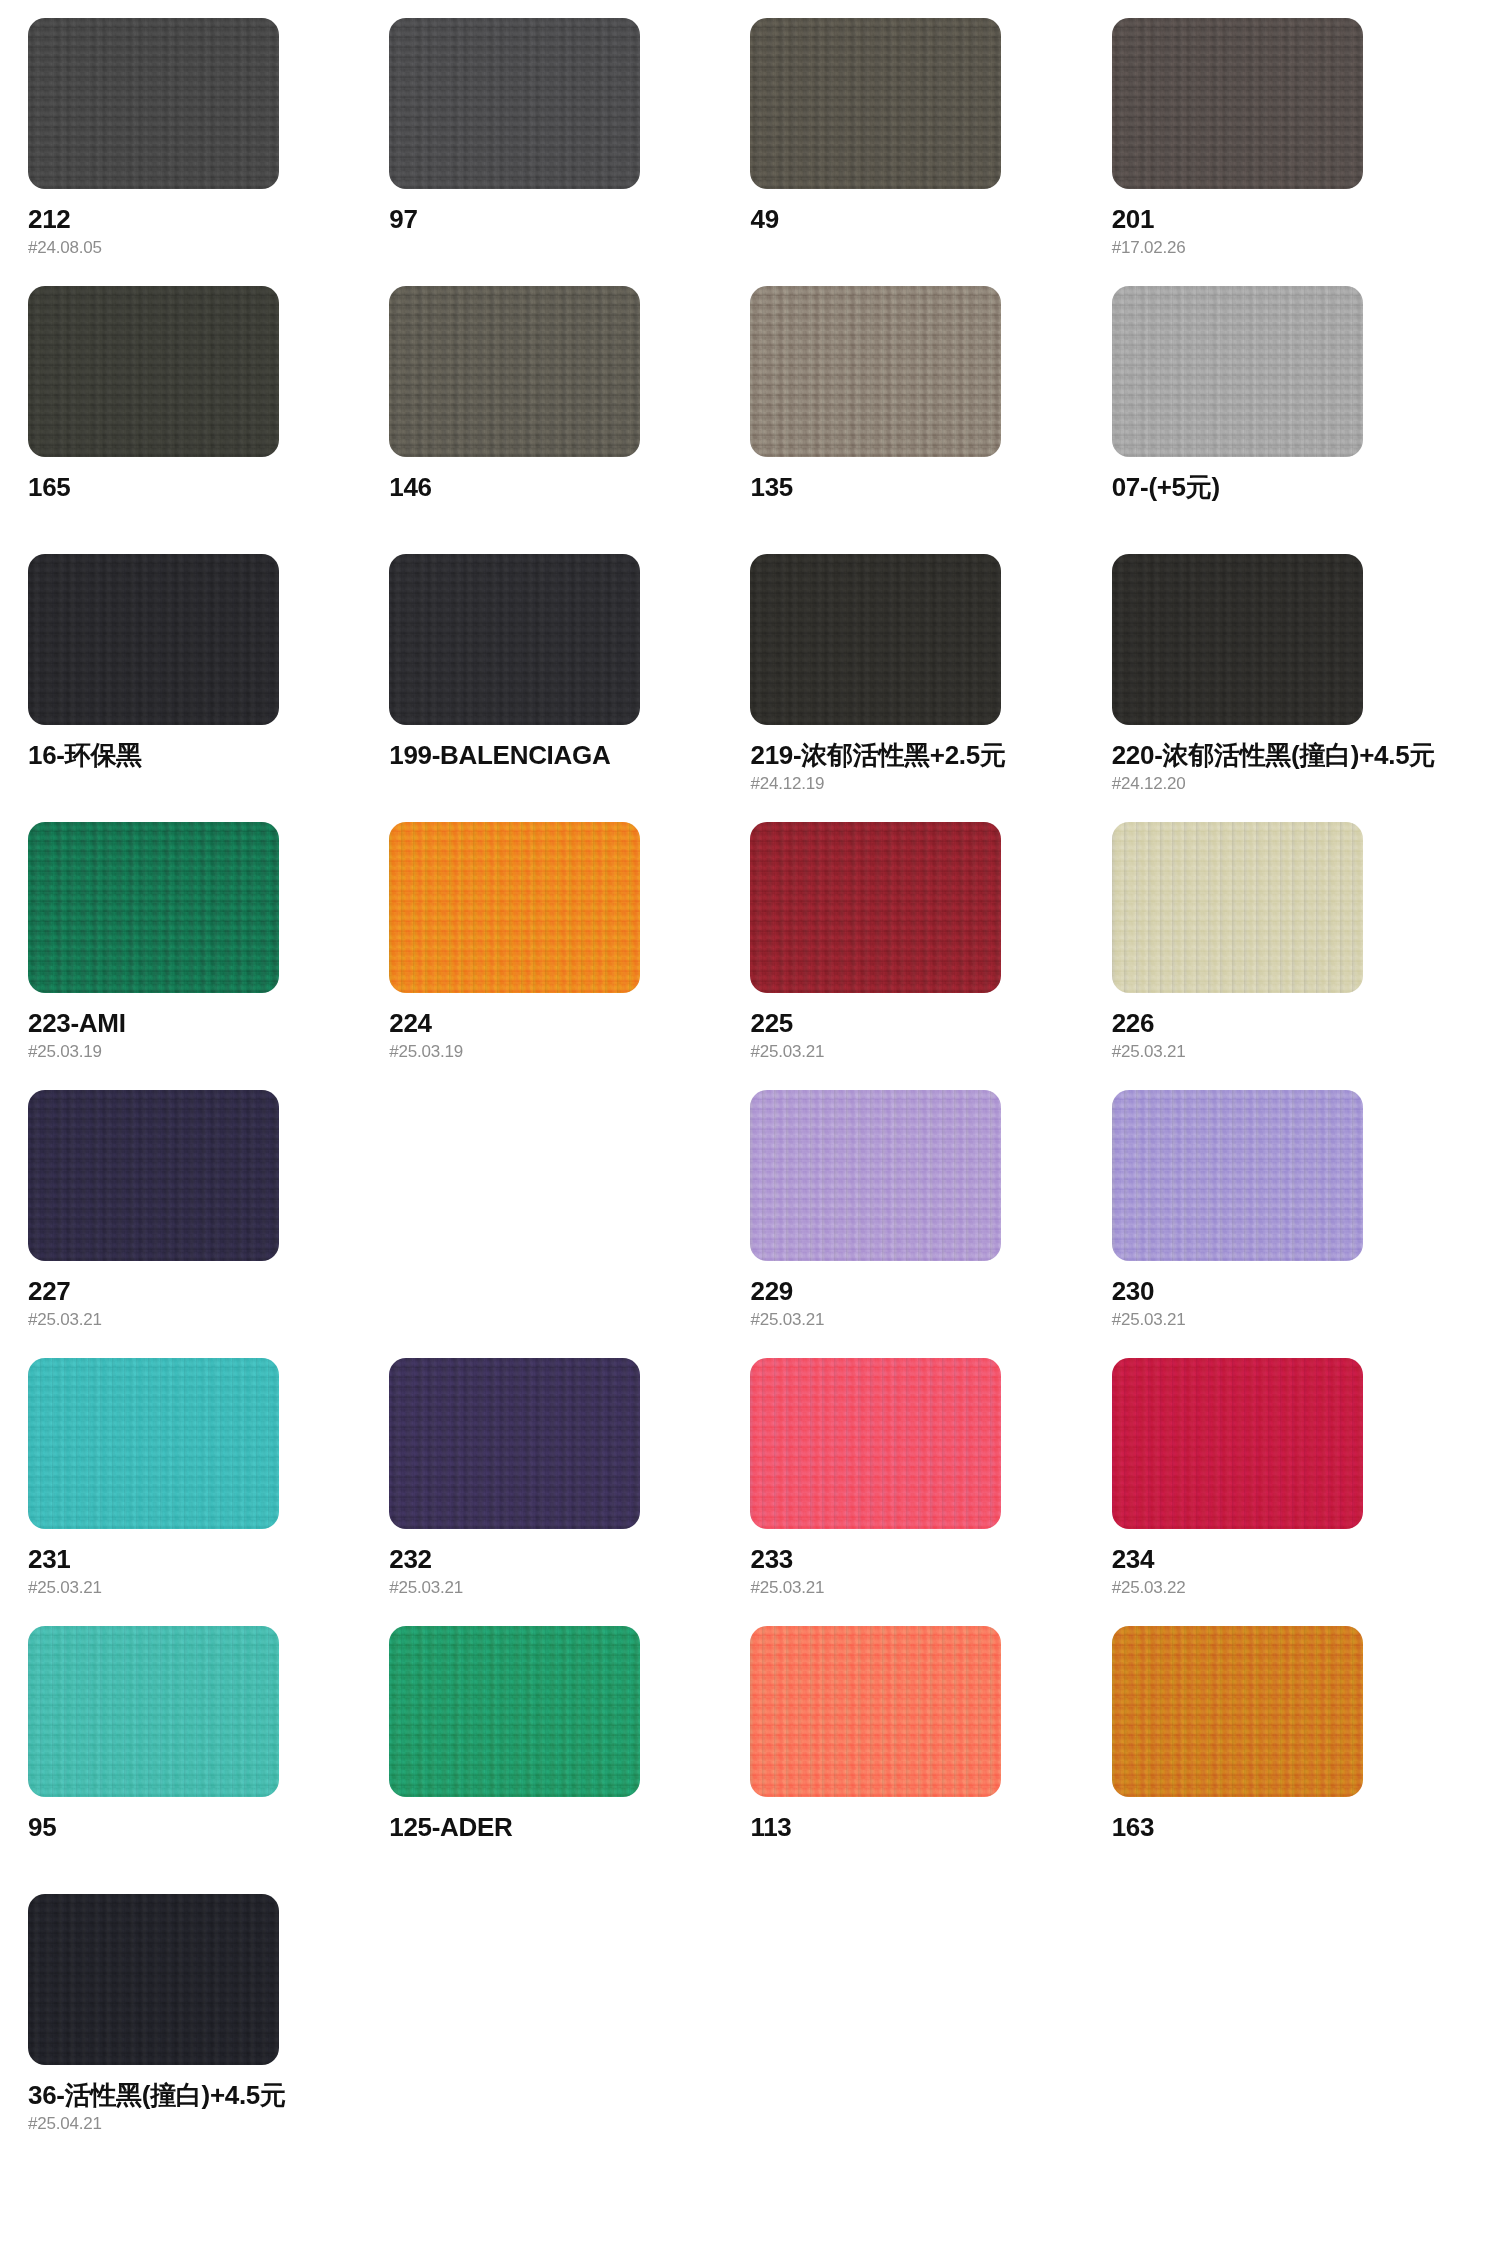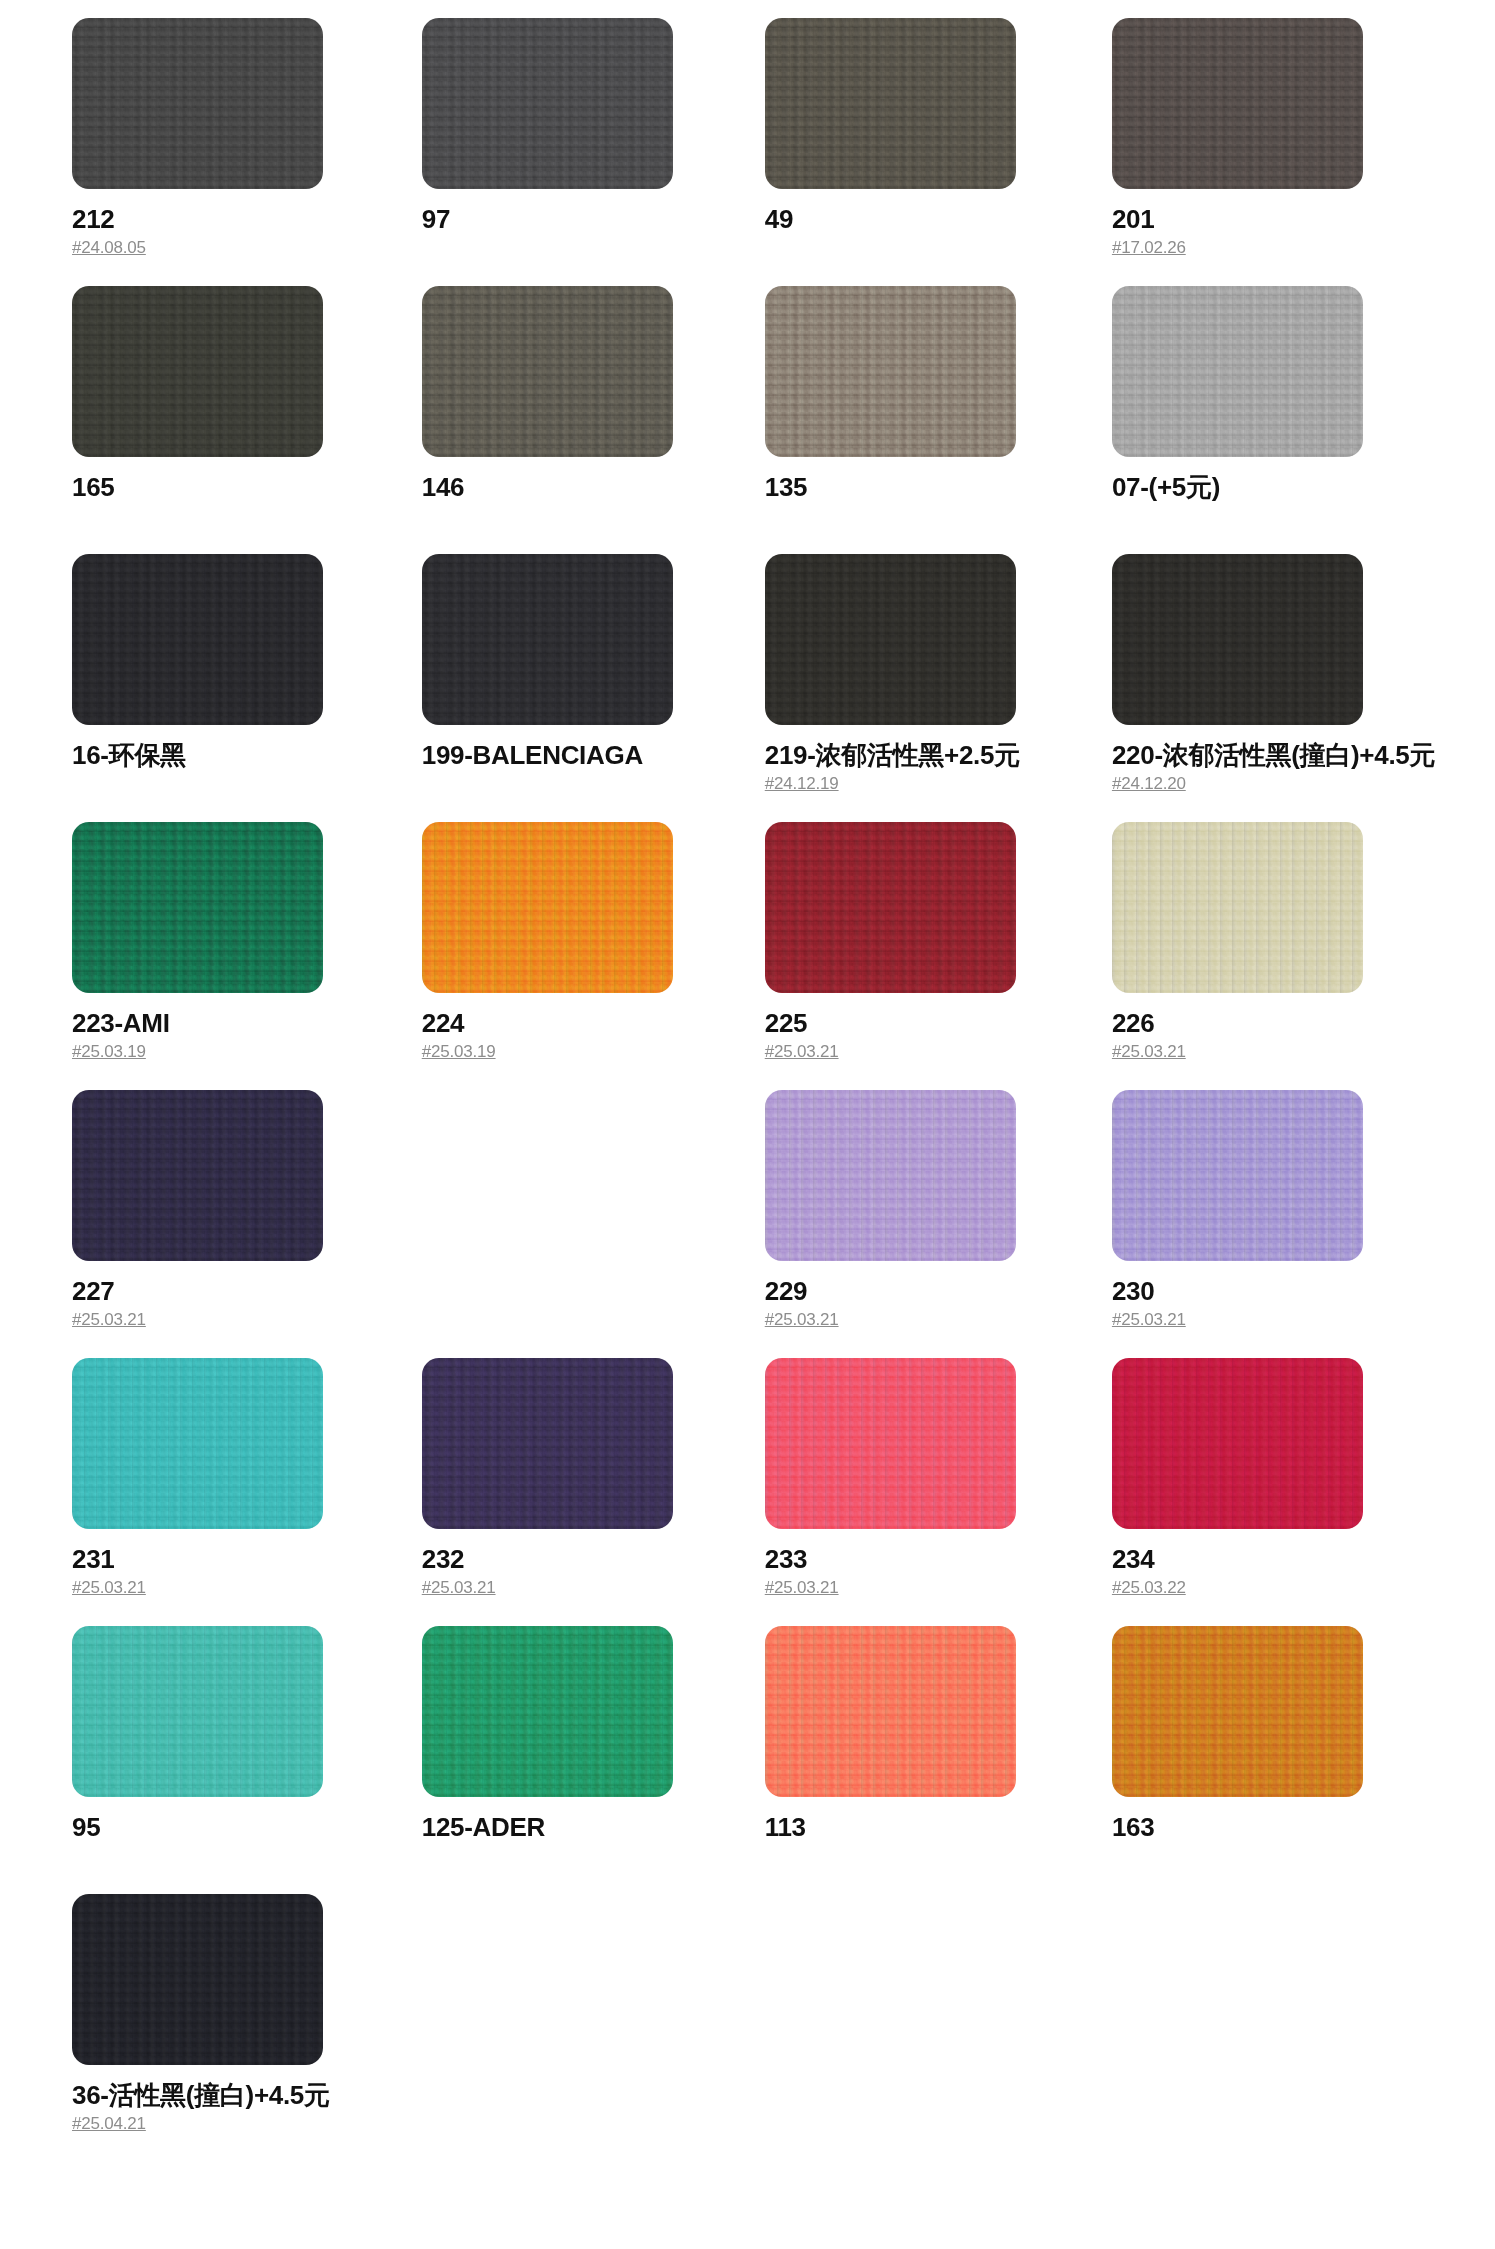--- a/index.html
+++ b/index.html
@@ -9,21 +9,21 @@
   }
   body {
     width: 1495px;
     height: 2249px;
     font-family: "Liberation Sans", "DejaVu Sans", sans-serif;
     overflow: hidden;
   }
   #catalog {
     box-sizing: border-box;
     width: 1495px;
-    padding: 18px 60px 0 72px;
+    padding: 18px 60px 0 28px;
   }
   .swatch-grid {
     display: grid;
     grid-template-columns: repeat(4, 1fr);
     column-gap: 92px;
     row-gap: 0;
   }
   .swatch-cell {
     position: relative;
     height: 268px;
@@ -91,21 +91,20 @@
     white-space: nowrap;
   }
   .swatch-date {
     margin-top: 5px;
     font-size: 17px;
     font-weight: normal;
     color: #8d8d8d;
     letter-spacing: -0.2px;
     line-height: 1.1;
     white-space: nowrap;
-    text-decoration: underline;
   }
   .swatch-date.no-date {
     visibility: hidden;
   }
 </style>
 </head>
 <body>
 
 <div id="catalog">
   <div class="swatch-grid">

